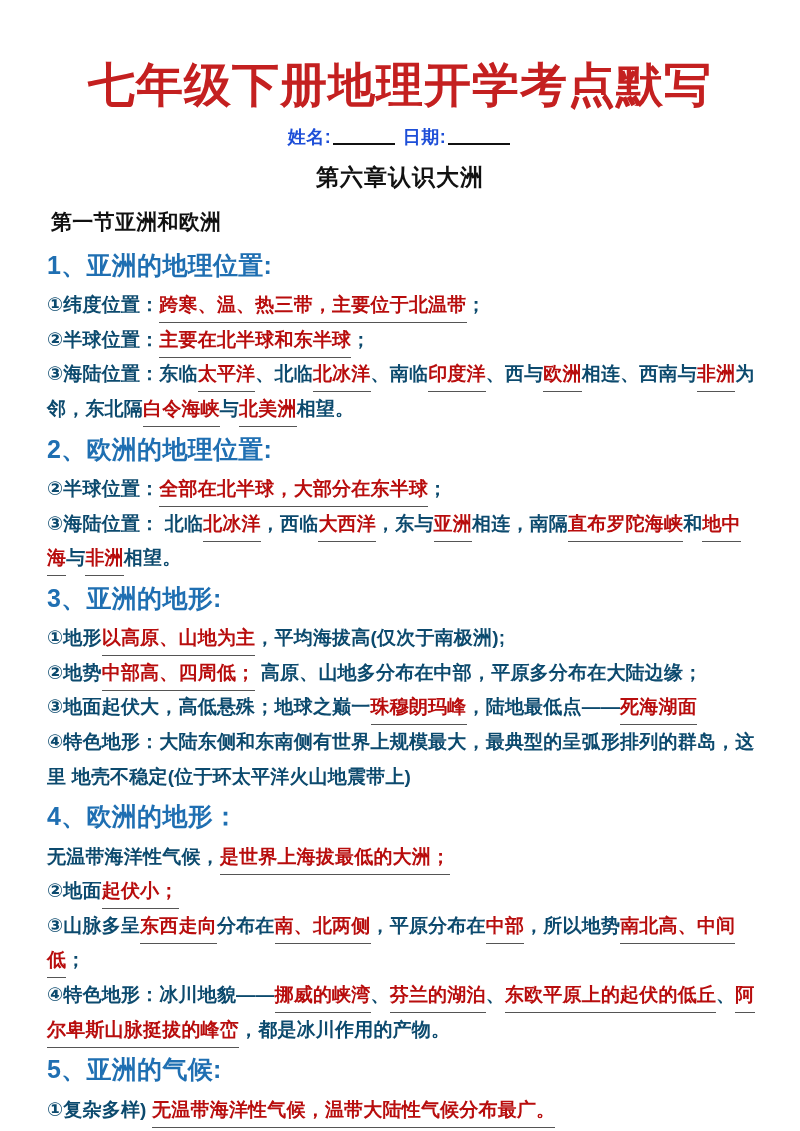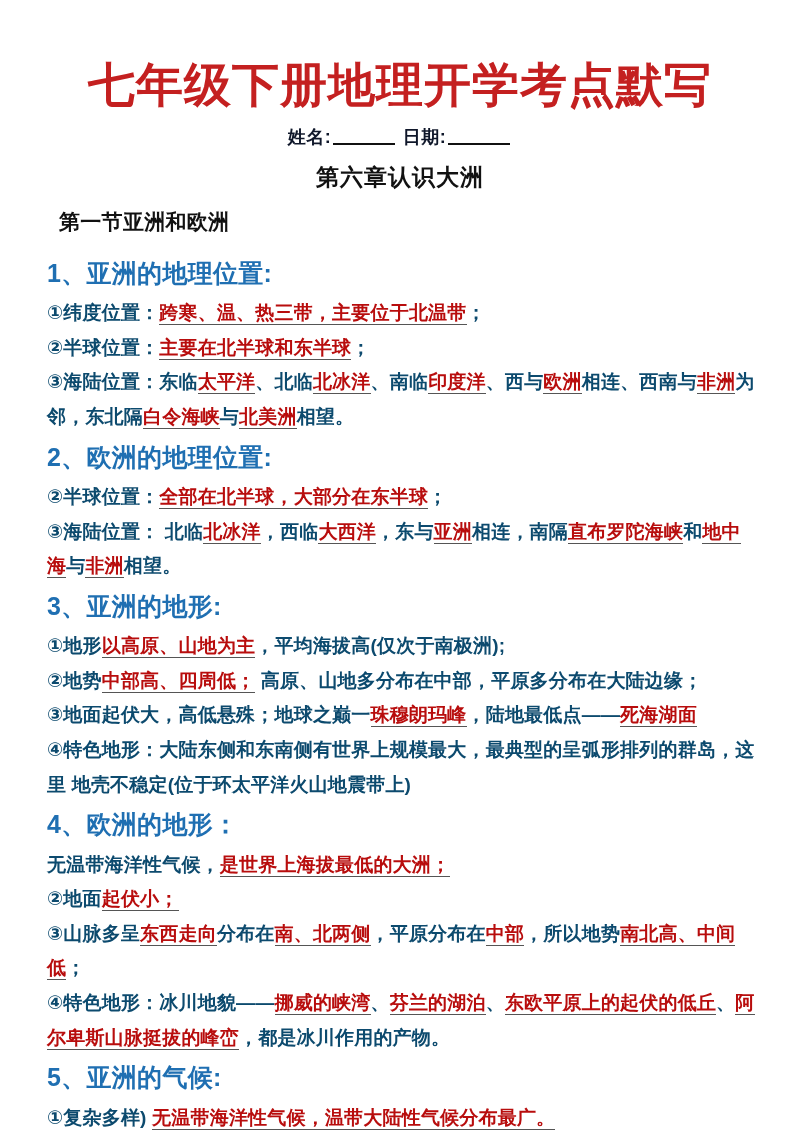--- a/index.html
+++ b/index.html
@@ -33,21 +33,21 @@
     font-weight: bold;
     color: #c42020;
     letter-spacing: 1px;
     white-space: nowrap;
   }
   .name-date-row {
     margin-top: 14px;
     text-align: center;
     font-size: 18px;
     font-weight: bold;
-    color: #0f172a;
+    color: #1d4ed8;
     letter-spacing: 0.5px;
   }
   .name-date-row .blank {
     display: inline-block;
     border-bottom: 2px solid #111111;
     width: 62px;
     vertical-align: -2px;
     margin: 0 2px;
   }
   .chapter-title {
@@ -62,21 +62,21 @@
   
   .body-wrap {
     margin-top: 12px;
     padding-left: 7px;
   }
   .sec-head {
     font-size: 21px;
     font-weight: bold;
     color: #111111;
     line-height: 1.62;
-    margin: 12px;
+    margin: 4px;
     letter-spacing: 0.3px;
   }
   .num-head {
     font-size: 25px;
     font-weight: bold;
     color: #1f6fb2;
     line-height: 1.82;
     margin: 0;
     letter-spacing: 0.3px;
   }
@@ -85,21 +85,21 @@
     font-weight: bold;
     color: #111111;
     line-height: 1.82;
     margin: 0;
     letter-spacing: 0.2px;
     text-align: left;
   }
   .item .k {
     color: #b80d0d;
     border-bottom: 1.6px solid #555555;
-    padding-bottom: 1px;
+    padding-bottom: 7px;
   }
   .item .plain {
     color: #0c4a6e;
   }
 </style>
 </head>
 <body>
 
 <div class="page">
 

